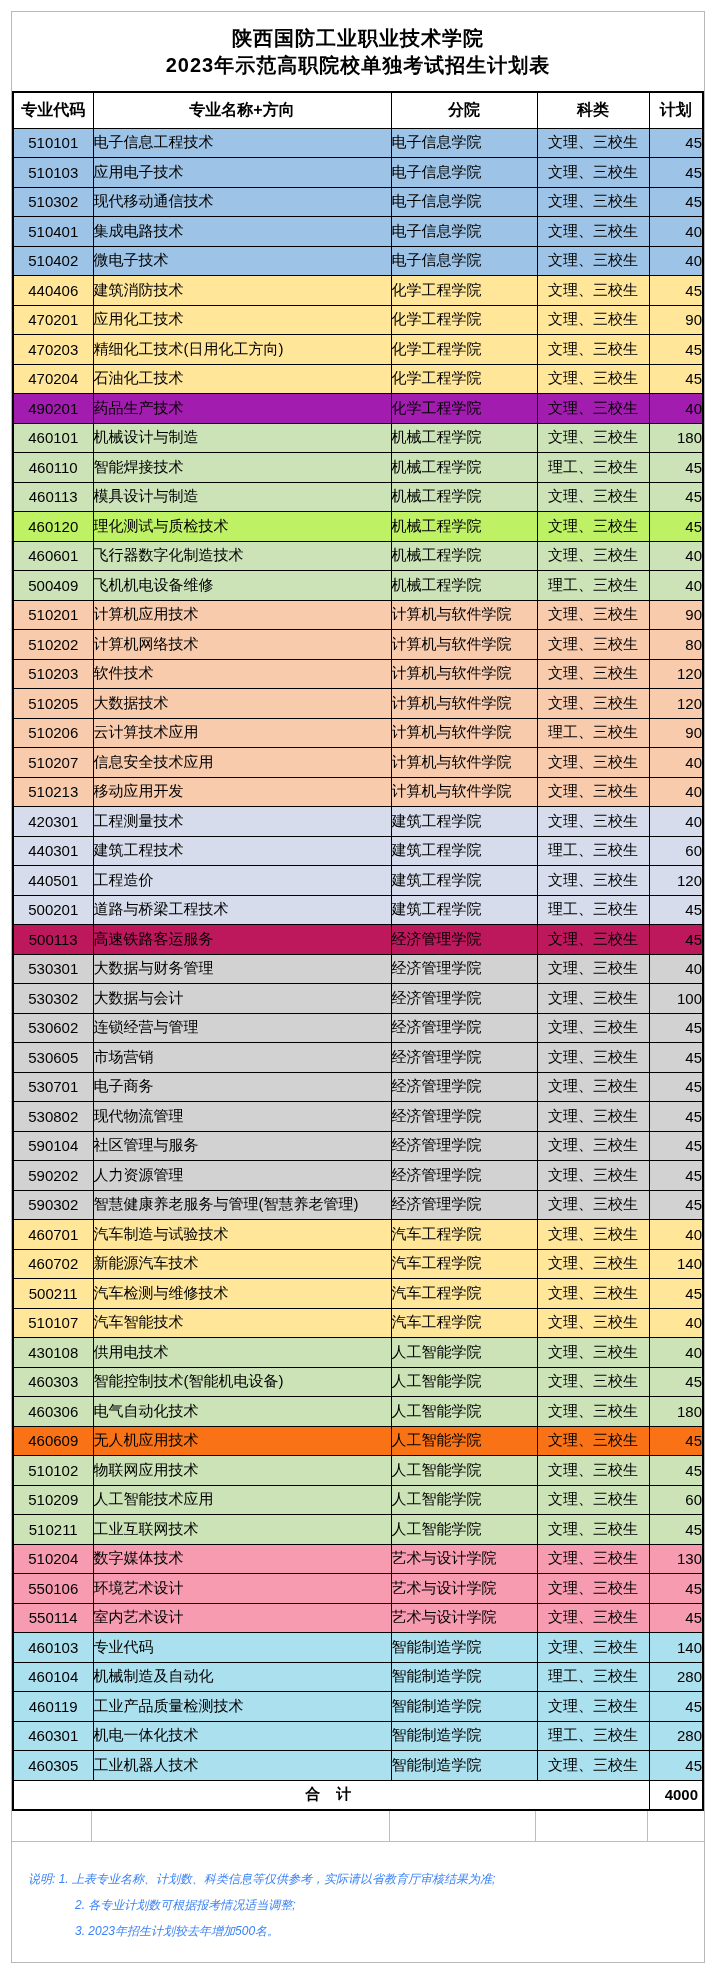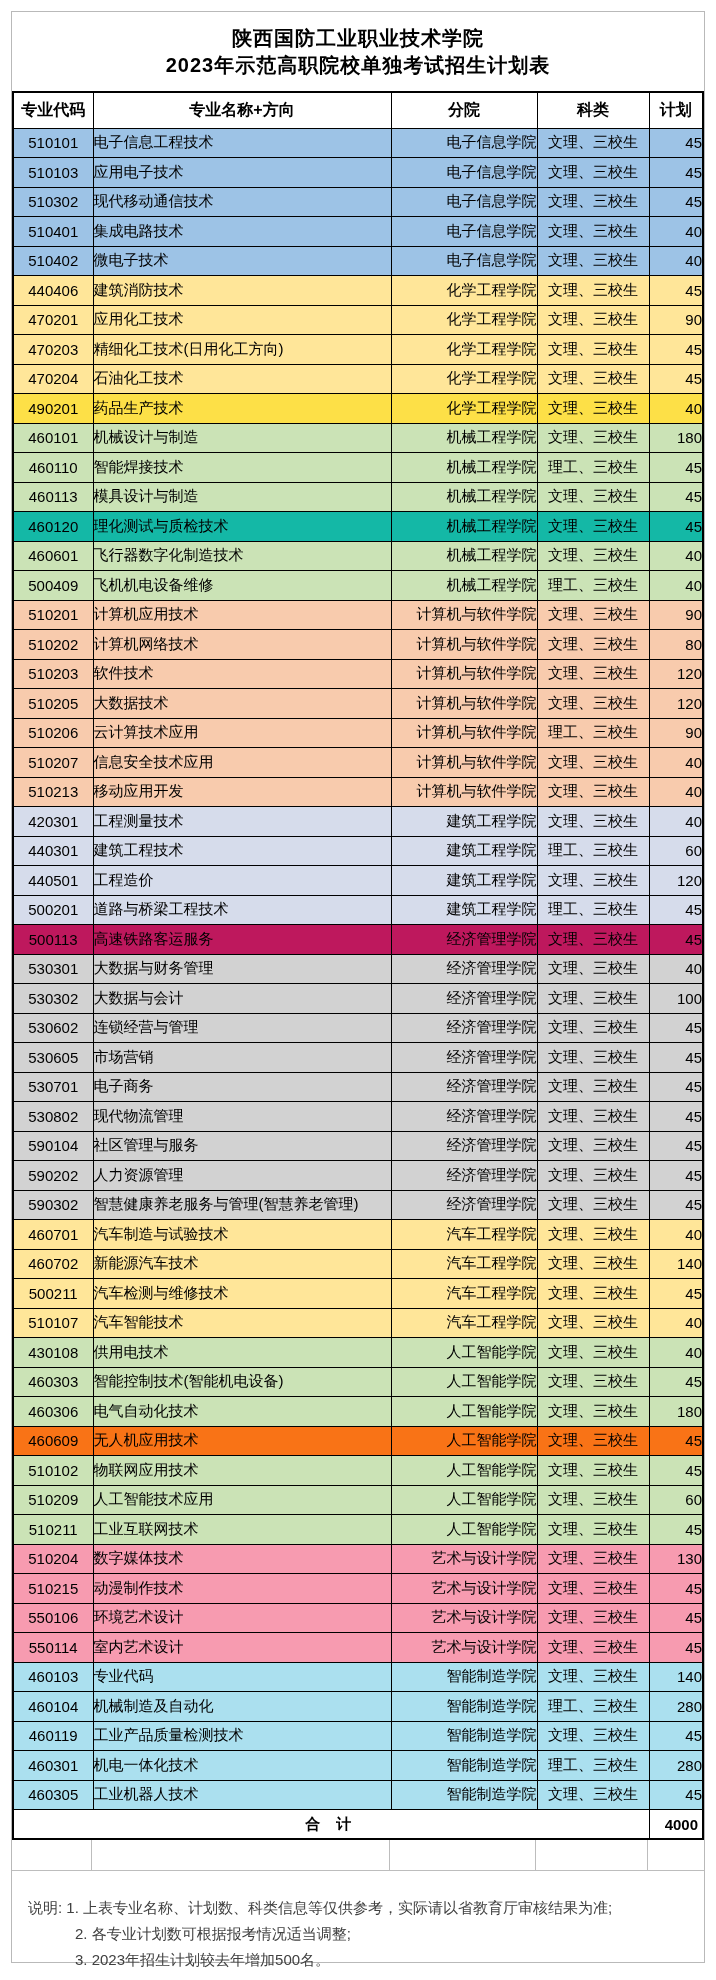--- a/index.html
+++ b/index.html
@@ -25,34 +25,34 @@
     border:1px solid #000;box-sizing:border-box;overflow:hidden;
     white-space:nowrap;padding:0;
   }
   table.plan thead th{
     height:36px;font-size:16px;font-weight:bold;text-align:center;background:#fff;
   }
   table.plan tbody tr{height:29.5px;}
   table.plan tbody td{font-size:15px;}
   td.c-code{text-align:center;}
   td.c-name{text-align:left;padding-left:5px;}
-  td.c-college{text-align:right;padding-left:5px;}
+  td.c-college{text-align:left;padding-left:5px;}
   td.c-category{text-align:center;}
   td.c-plan{text-align:right;padding-right:4px;}
   tr.total-row{height:31px;}
   tr.total-row td{font-weight:bold;font-size:17px;}
   tr.total-row .total-label{text-align:center;letter-spacing:6px;}
   tr.total-row .total-value{text-align:right;padding-right:4px;}
   .empty-row{
     display:flex;height:30px;border-bottom:1px solid #bdbdbd;
   }
   .empty-row .ec{border-right:1px solid #bdbdbd;box-sizing:border-box;height:100%;}
   .empty-row .ec:last-child{border-right:none;}
   .notes{
-    padding:24px 10px 0 16px;font-size:15px;line-height:26px;color:#404040;
+    padding:24px 10px 0 16px;font-size:12px;line-height:26px;color:#3b82f6;font-style:italic;
   }
   .note-first{white-space:nowrap;}
   .note-indent{padding-left:47px;white-space:nowrap;}
 </style>
 </head>
 <body>
 
 <div class="sheet">
 
   <div class="title-block">
@@ -134,21 +134,21 @@
     <td class="c-category">文理、三校生</td>
     <td class="c-plan">45</td>
   </tr>
         <tr style="background-color: rgb(255, 230, 153);">
     <td class="c-code">470204</td>
     <td class="c-name">石油化工技术</td>
     <td class="c-college">化学工程学院</td>
     <td class="c-category">文理、三校生</td>
     <td class="c-plan">45</td>
   </tr>
-        <tr style="background-color: #fde047;">
+        <tr style="background-color: #a21caf;">
     <td class="c-code">490201</td>
     <td class="c-name">药品生产技术</td>
     <td class="c-college">化学工程学院</td>
     <td class="c-category">文理、三校生</td>
     <td class="c-plan">40</td>
   </tr>
         <tr style="background-color: rgb(203, 227, 182);">
     <td class="c-code">460101</td>
     <td class="c-name">机械设计与制造</td>
     <td class="c-college">机械工程学院</td>
@@ -162,21 +162,21 @@
     <td class="c-category">理工、三校生</td>
     <td class="c-plan">45</td>
   </tr>
         <tr style="background-color: rgb(203, 227, 182);">
     <td class="c-code">460113</td>
     <td class="c-name">模具设计与制造</td>
     <td class="c-college">机械工程学院</td>
     <td class="c-category">文理、三校生</td>
     <td class="c-plan">45</td>
   </tr>
-        <tr style="background-color: #14b8a6;">
+        <tr style="background-color: #bef264;">
     <td class="c-code">460120</td>
     <td class="c-name">理化测试与质检技术</td>
     <td class="c-college">机械工程学院</td>
     <td class="c-category">文理、三校生</td>
     <td class="c-plan">45</td>
   </tr>
         <tr style="background-color: rgb(203, 227, 182);">
     <td class="c-code">460601</td>
     <td class="c-name">飞行器数字化制造技术</td>
     <td class="c-college">机械工程学院</td>
@@ -413,27 +413,20 @@
     <td class="c-college">人工智能学院</td>
     <td class="c-category">文理、三校生</td>
     <td class="c-plan">45</td>
   </tr>
         <tr style="background-color: rgb(247, 155, 176);">
     <td class="c-code">510204</td>
     <td class="c-name">数字媒体技术</td>
     <td class="c-college">艺术与设计学院</td>
     <td class="c-category">文理、三校生</td>
     <td class="c-plan">130</td>
-  </tr>
-        <tr style="background-color: rgb(247, 155, 176);">
-    <td class="c-code">510215</td>
-    <td class="c-name">动漫制作技术</td>
-    <td class="c-college">艺术与设计学院</td>
-    <td class="c-category">文理、三校生</td>
-    <td class="c-plan">45</td>
   </tr>
         <tr style="background-color: rgb(247, 155, 176);">
     <td class="c-code">550106</td>
     <td class="c-name">环境艺术设计</td>
     <td class="c-college">艺术与设计学院</td>
     <td class="c-category">文理、三校生</td>
     <td class="c-plan">45</td>
   </tr>
         <tr style="background-color: rgb(247, 155, 176);">
     <td class="c-code">550114</td>

